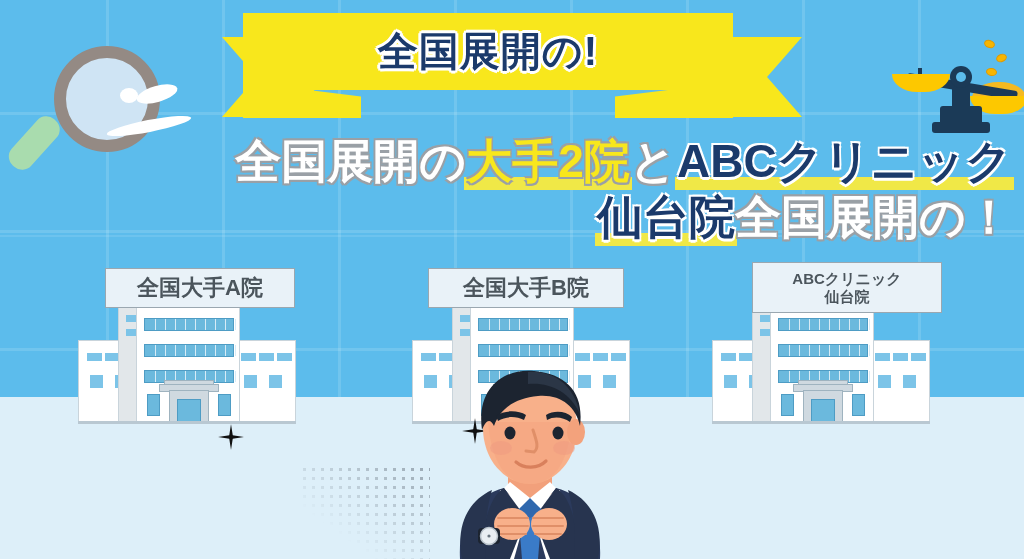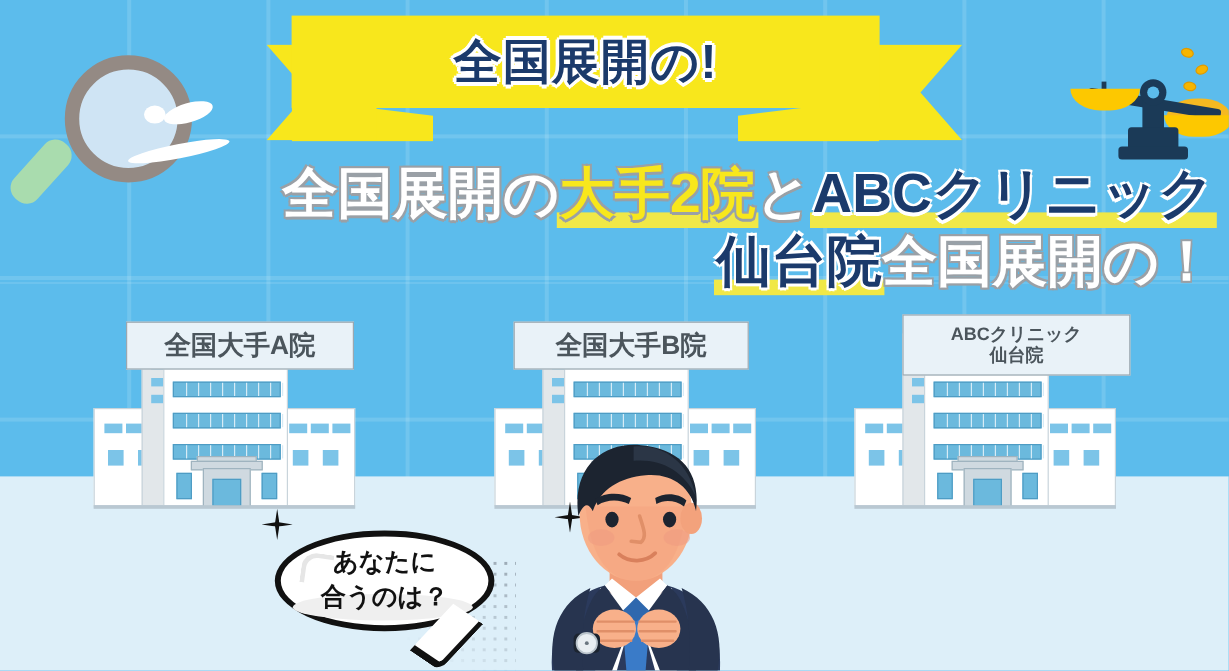--- a/index.html
+++ b/index.html
@@ -455,27 +455,20 @@
           <div>ABCクリニック</div>
           <div>仙台院</div>
         </div>
       </div>
     </div>
 
   <div class="sparkle" style="left:218px; top:424px;"></div>
   <div class="sparkle" style="left:462px; top:418px; width:20px; height:20px;"></div>
 
   <div class="halftone"></div>
-  <div class="bubble">
-    <div class="shade"></div>
-    <div class="tail"></div>
-    <div class="gloss"></div>
-    <div>あなたに</div>
-    <div>合うのは？</div>
-  </div>
 
   <div class="man">
     <svg width="260" height="189" viewBox="0 0 260 189" xmlns="http://www.w3.org/2000/svg">
 
       <path d="M108 96 h44 v34 h-44 z" fill="#f2a07b"></path>
 
       <path d="M60 189 C58 150 74 126 104 118 L130 150 L156 118 C186 126 202 150 200 189 Z" fill="#2b3a5c"></path>
 
       <path d="M104 118 L130 150 L156 118 L150 112 L130 128 L110 112 Z" fill="#ffffff"></path>
       <path d="M100 120 C112 124 120 132 126 146 L114 189 L96 189 Z" fill="#ffffff"></path>

